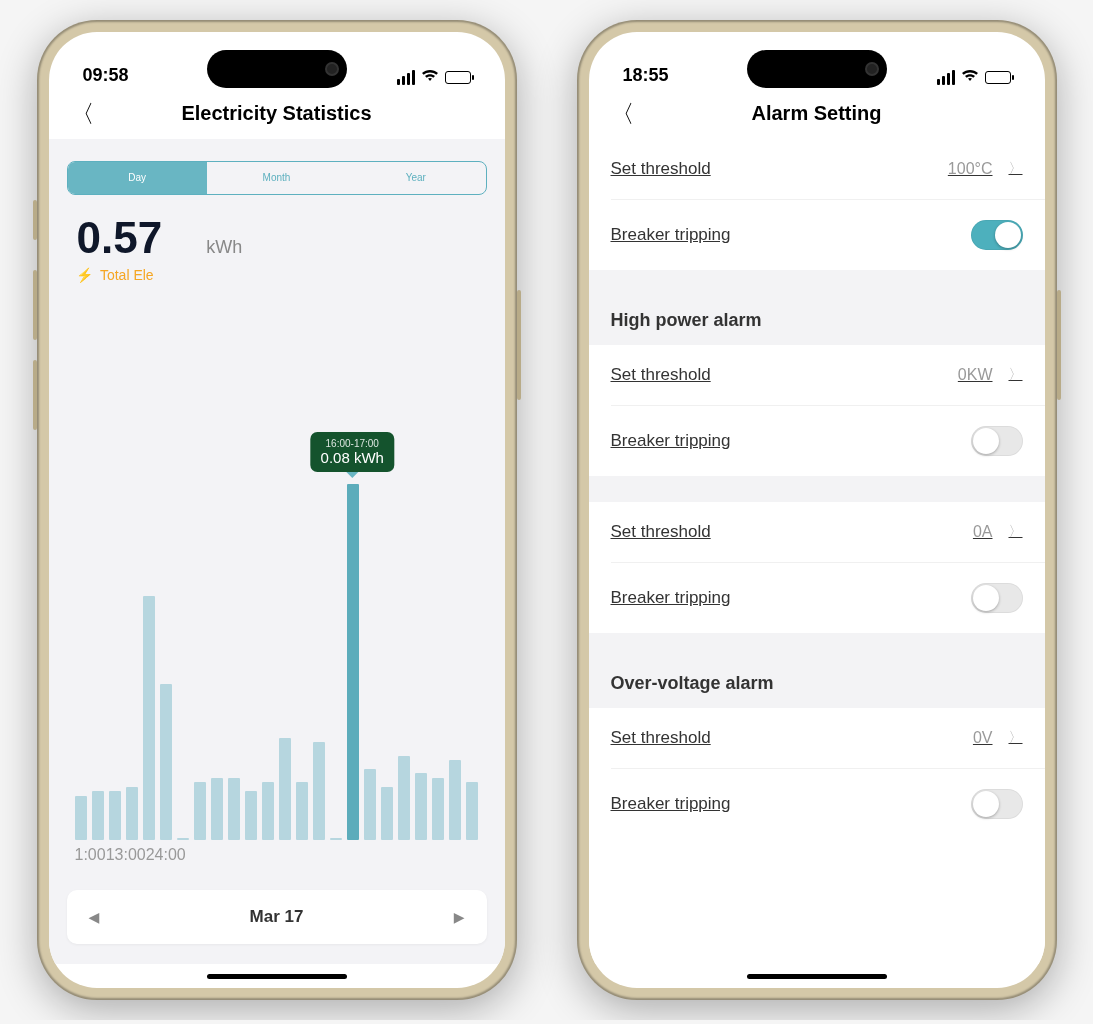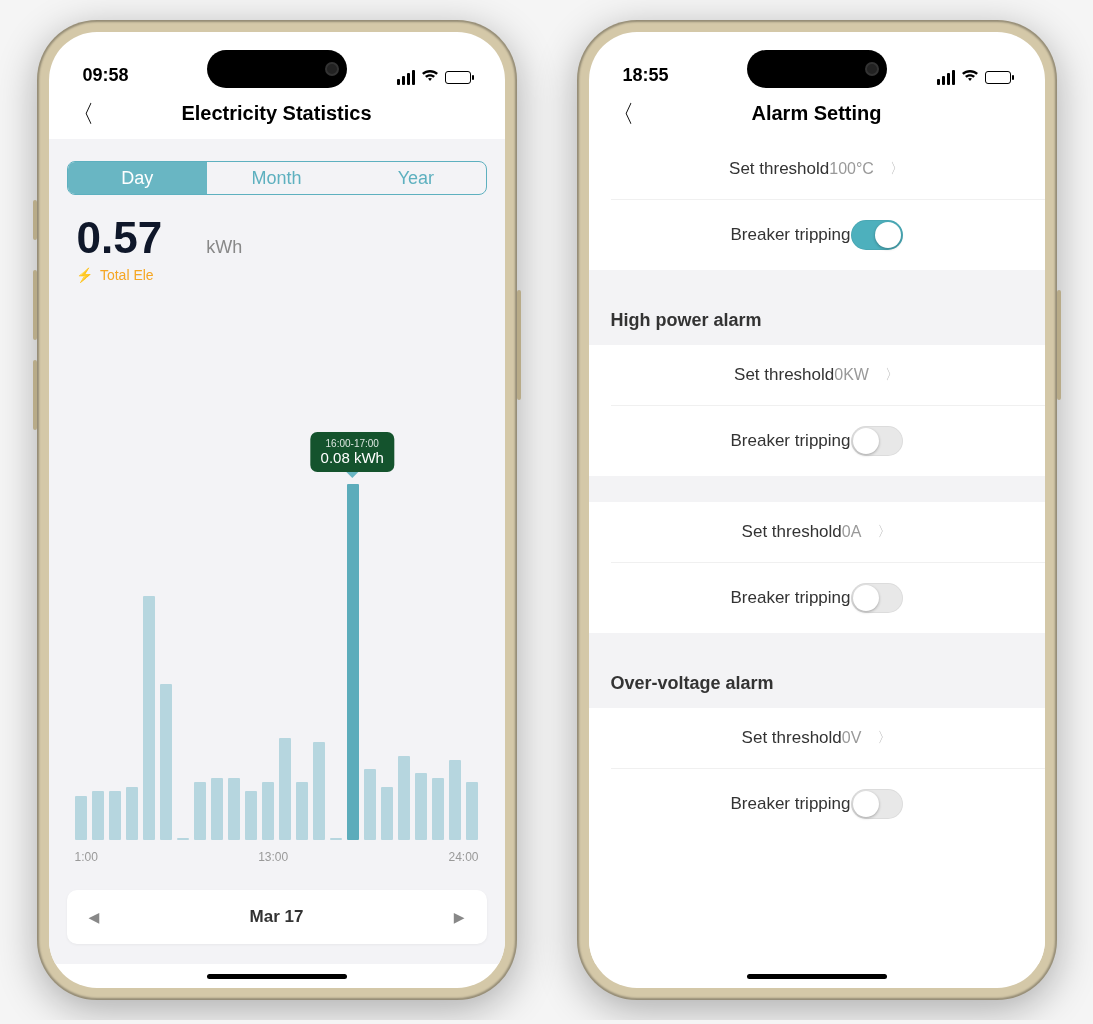--- a/index.html
+++ b/index.html
@@ -94,21 +94,21 @@
     border:1.5px solid #5db0bf;
     border-radius:8px;
     overflow:hidden;
     margin: 22px 0 18px 0;
     height:34px;
   }
   .seg > div {
     flex:1;
     text-align:center;
     line-height:32px;
-    font-size:18px;
+    font-size:10px;
     color:#5db0bf;
     cursor:pointer;
   }
   .seg > div.active { background:#69b6c3; color:#fff;}
   .total-row { display:flex; align-items:baseline; gap:10px; padding-left:10px;}
   .total-val { font-size:44px; font-weight:600; color:#0f172a;}
   .total-unit { font-size:18px; color:#888;margin-left:34px;}
   .legend { display:flex; gap:6px; align-items:center; padding:4px 0 0 10px; font-size:14px; color:#f5a623;}
   .legend .bolt{color:#f5a623;}
   .chart-wrap { flex:1; position:relative; margin-top:20px; }
@@ -124,43 +124,43 @@
     white-space:nowrap;
   }
   .tooltip .tt-time{font-size:10px;opacity:0.85;display:block;}
   .tooltip::after{
     content:"";position:absolute;bottom:-6px;left:50%;transform:translateX(-50%);
     border:6px solid transparent;border-top-color:#69b6c3;border-bottom:none;
   }
   .bars { position:absolute; bottom:28px; left:8px; right:8px; height:400px; display:flex; align-items:flex-end; gap:4.5px;}
   .bars .bar { flex:1; background:#b6d6df; border-radius:1px; cursor:pointer;}
   .bars .bar.hl { background:#5cacbb;}
-  .xaxis { position:absolute; bottom:4px; left:8px; right:8px; display:flex; justify-content:space-between; font-size:12px; color:#999;}
+  .xaxis { position:absolute; bottom:4px; left:8px; right:8px; display:flex; justify-content:flex-start; font-size:16px; color:#999;}
   .date-nav {
     background:#fff;
     margin:22px 0 20px 0;
     height:54px;
     border-radius:10px;
     display:flex;
     align-items:center;
     justify-content:space-between;
     padding:0 22px;
     box-shadow:0 1px 3px rgba(0,0,0,0.05);
   }
   .date-nav .arrow{color:#888;font-size:14px;cursor:pointer;}
   .date-nav .label{font-size:17px;color:#333;font-weight:700;}
   .home-ind { height:24px; display:flex; justify-content:center; align-items:center;}
   .home-ind .bar-ind{width:140px;height:5px;background:#000;border-radius:3px;}
 
   
   .content-alarm { flex:1; background:#fff; overflow:auto; }
   .section-hdr { background:#f3f3f5; padding:14px 22px; font-size:18px; font-weight:600; color:#333;}
   .row {
-    display:flex; justify-content:center; align-items:center;
-    padding:20px 22px; font-size:17px; color:#333;
+    display:flex; justify-content:space-between; align-items:center;
+    padding:20px 22px; font-size:17px; color:#333;text-decoration:underline;
   }
   .row .rt { display:flex; align-items:center; gap:16px; color:#999; font-size:16px;}
   .chev{color:#bbb;font-size:14px;}
   .toggle {
     width:52px;height:30px;border-radius:15px;background:#e8e8e8;position:relative;cursor:pointer;
     box-shadow:inset 0 0 0 1px rgba(0,0,0,0.05);
   }
   .toggle .knob{
     width:26px;height:26px;background:#fff;border-radius:50%;
     position:absolute;top:2px;left:2px;

